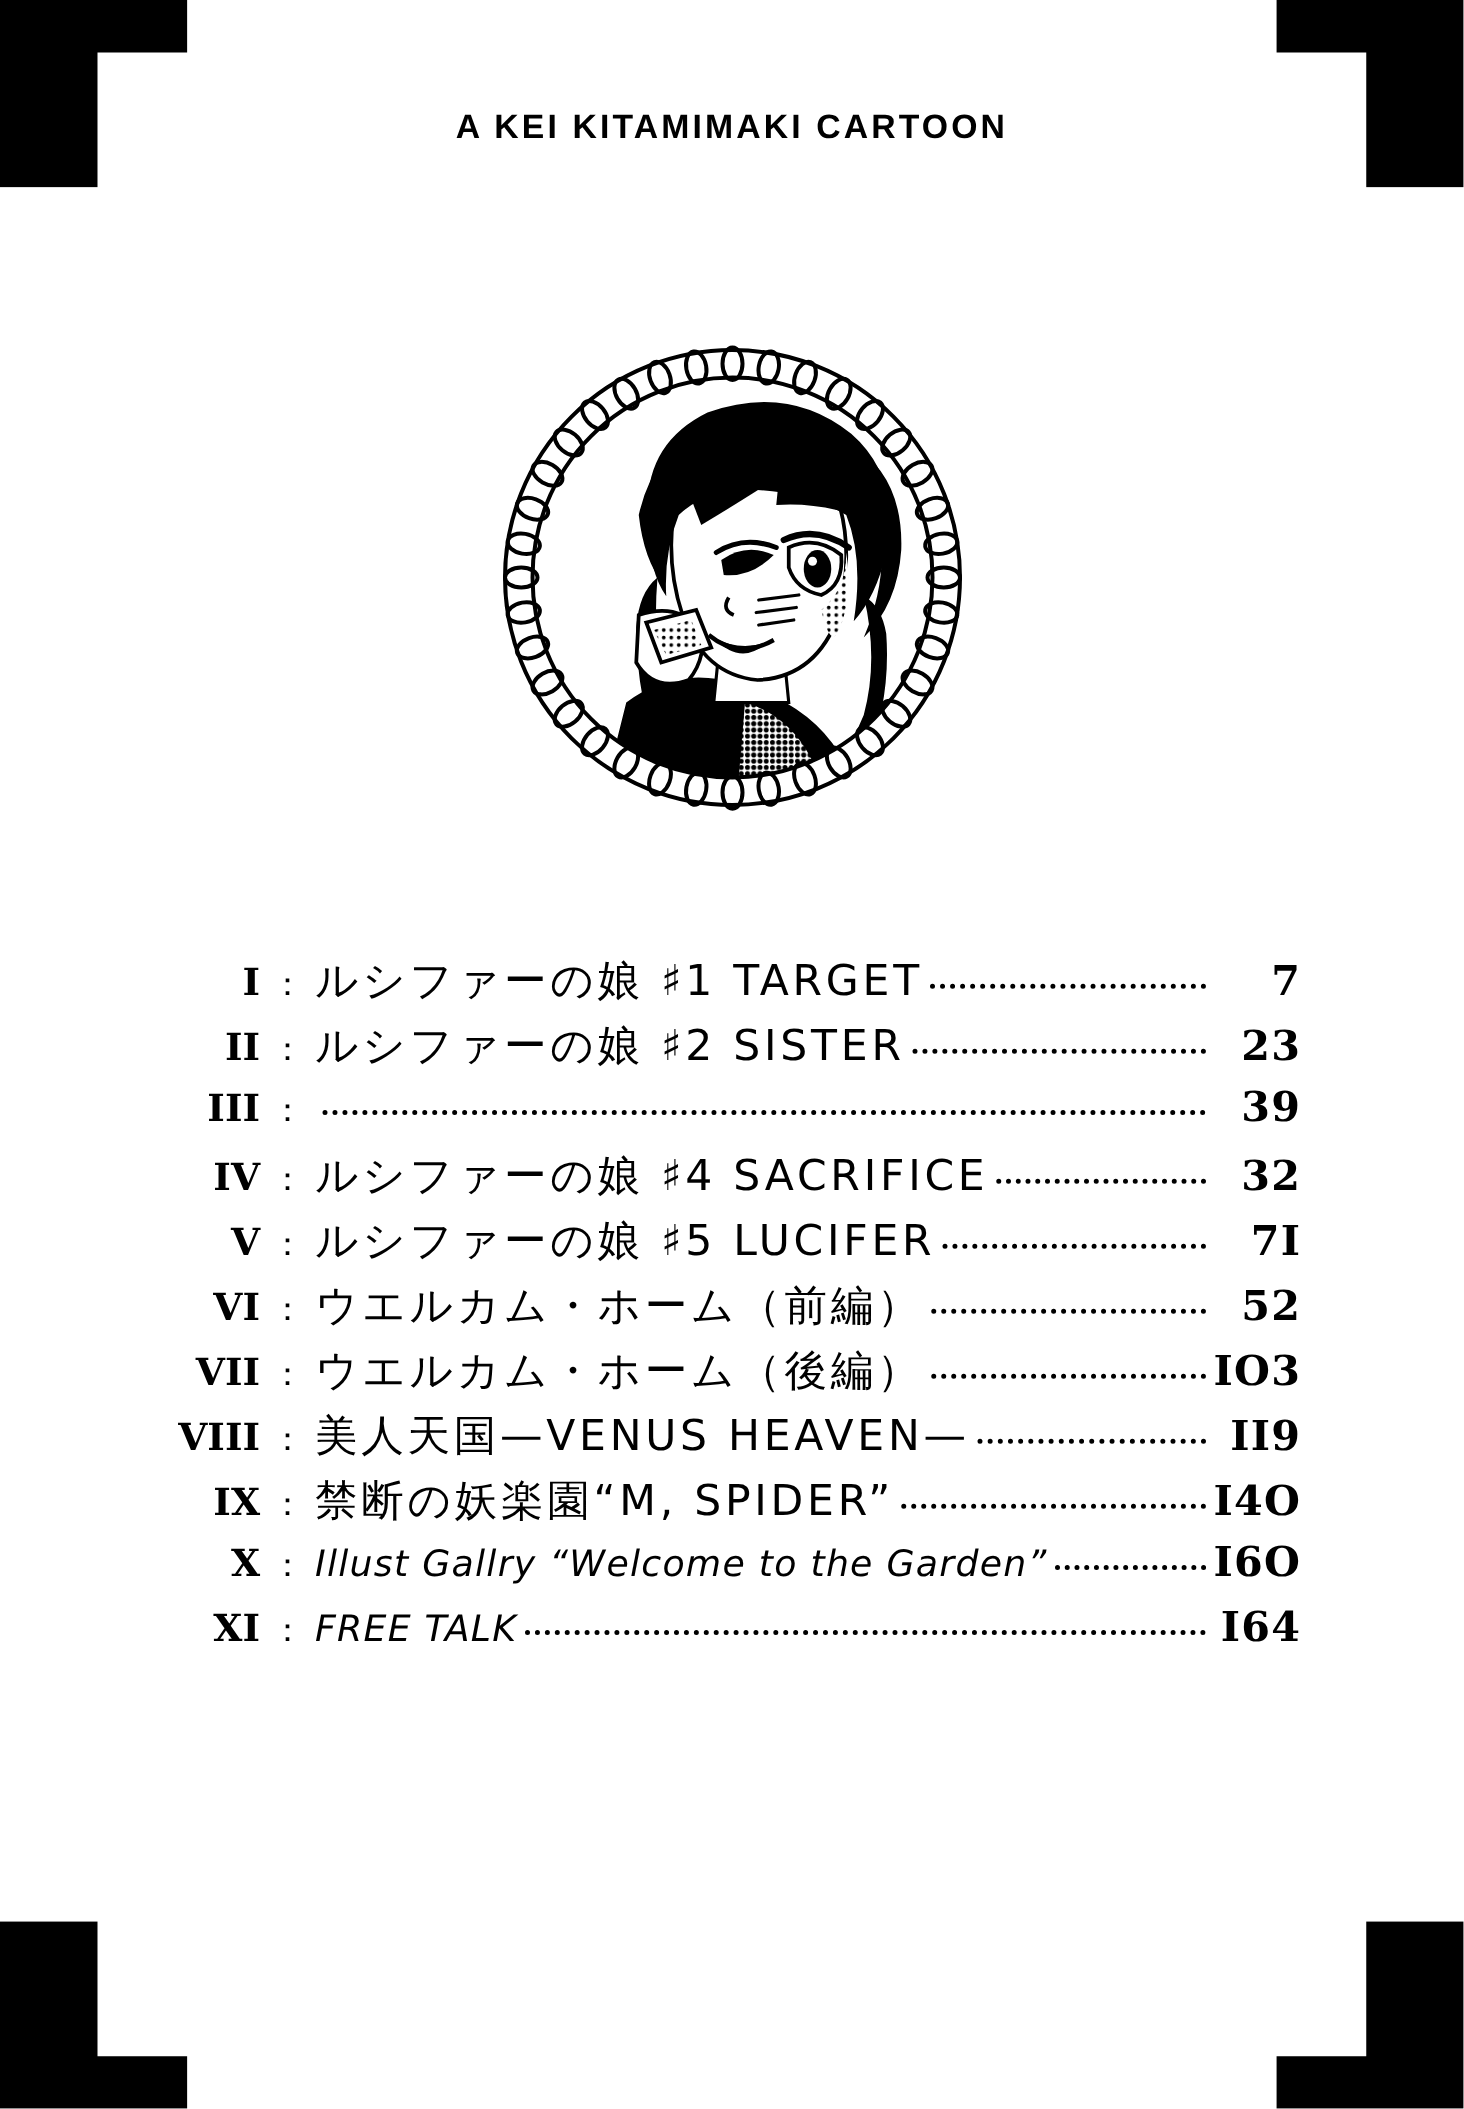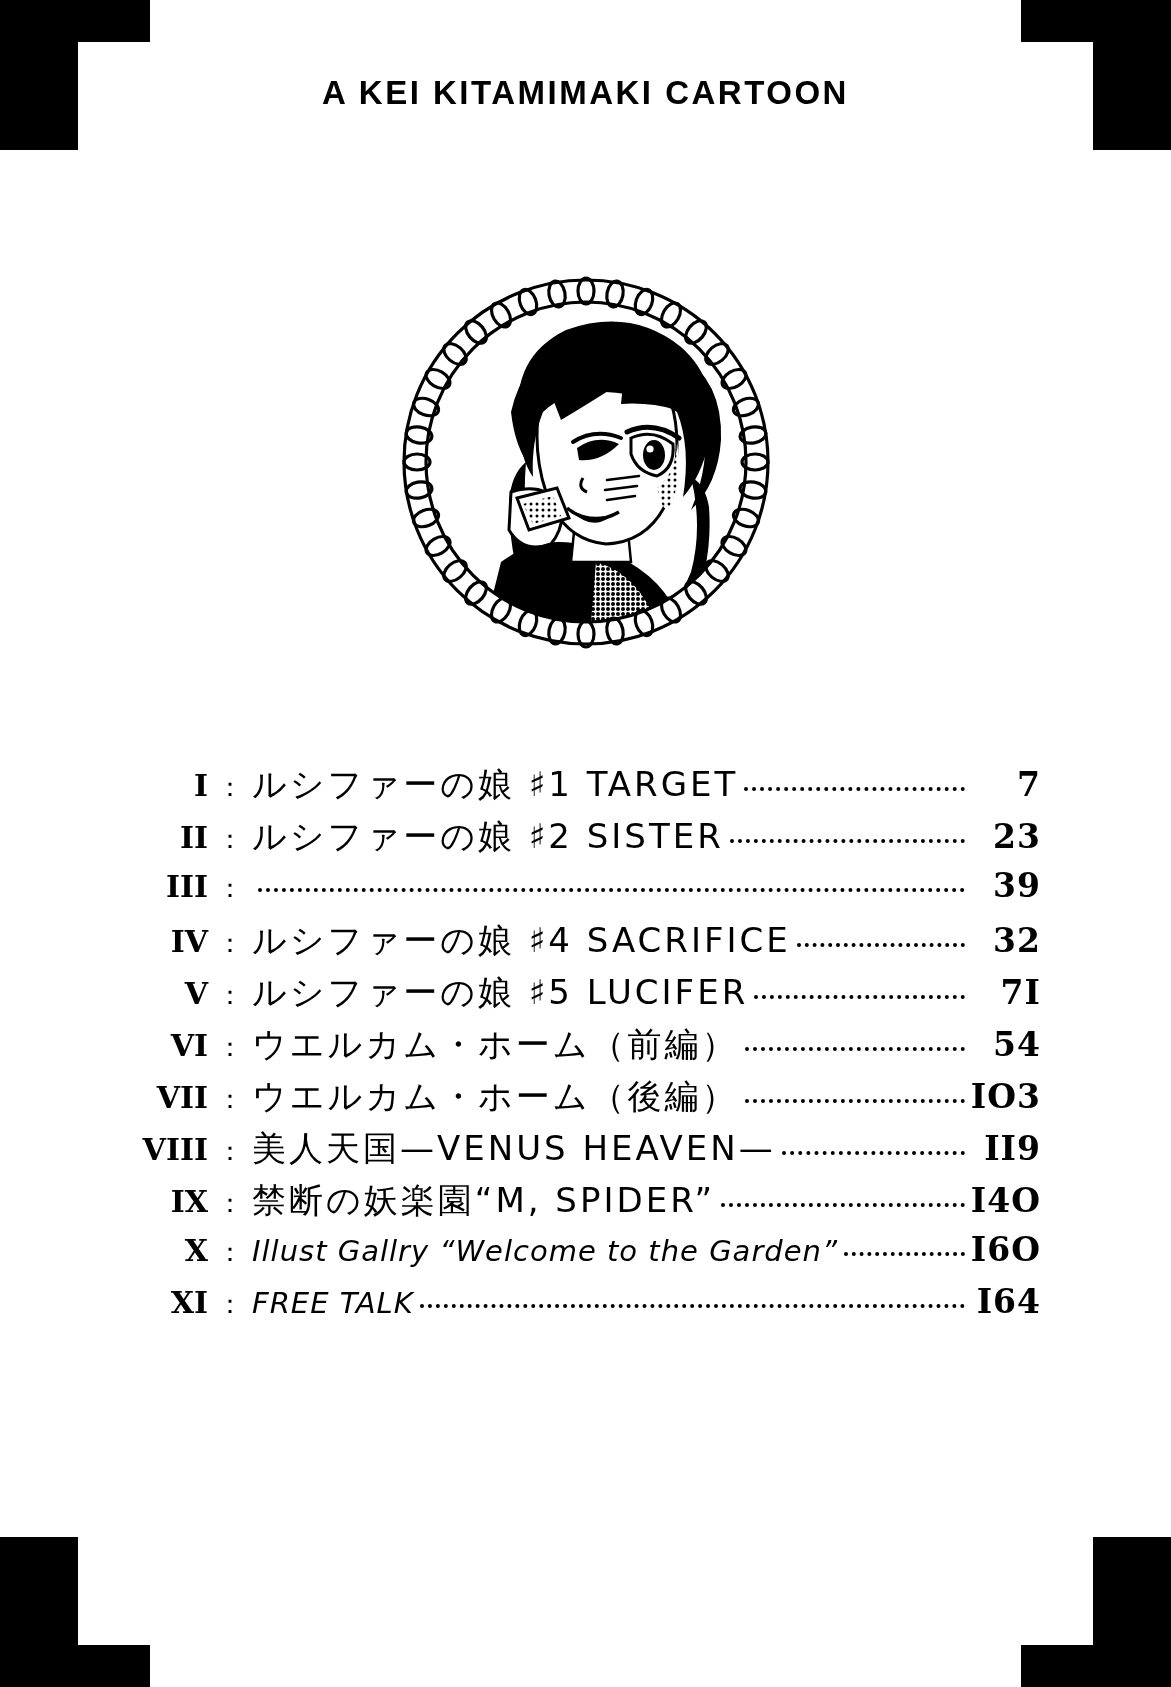--- a/index.html
+++ b/index.html
@@ -44,23 +44,23 @@
     line-height: 1;
     
     color: #fff;
     -webkit-text-stroke: 3px #000;
     text-shadow: 0 0 0 #000;
     margin: 0 0 10px 0;
   }
   .subtitle {
     font-family: "Liberation Sans", sans-serif;
     font-weight: bold;
-    font-size: 33px;
+    font-size: 27px;
     letter-spacing: 2.5px;
-    margin: 4px;
+    margin: 16px;
   }
 
   
   .illus-wrap {
     position: absolute;
     top: 262px;
     left: 50%;
     transform: translateX(-50%);
     width: 390px;
     height: 400px;
@@ -277,21 +277,21 @@
     <span class="colon">：</span>
     <span class="label jp">ルシファーの娘 ♯5  LUCIFER</span>
     <span class="dots"></span>
     <span class="page">7I</span>
   </div>
   <div class="toc-row">
     <span class="num">VI</span>
     <span class="colon">：</span>
     <span class="label jp">ウエルカム・ホーム（前編）</span>
     <span class="dots"></span>
-    <span class="page">54</span>
+    <span class="page">52</span>
   </div>
   <div class="toc-row">
     <span class="num">VII</span>
     <span class="colon">：</span>
     <span class="label jp">ウエルカム・ホーム（後編）</span>
     <span class="dots"></span>
     <span class="page">IO3</span>
   </div>
   <div class="toc-row">
     <span class="num">VIII</span>

